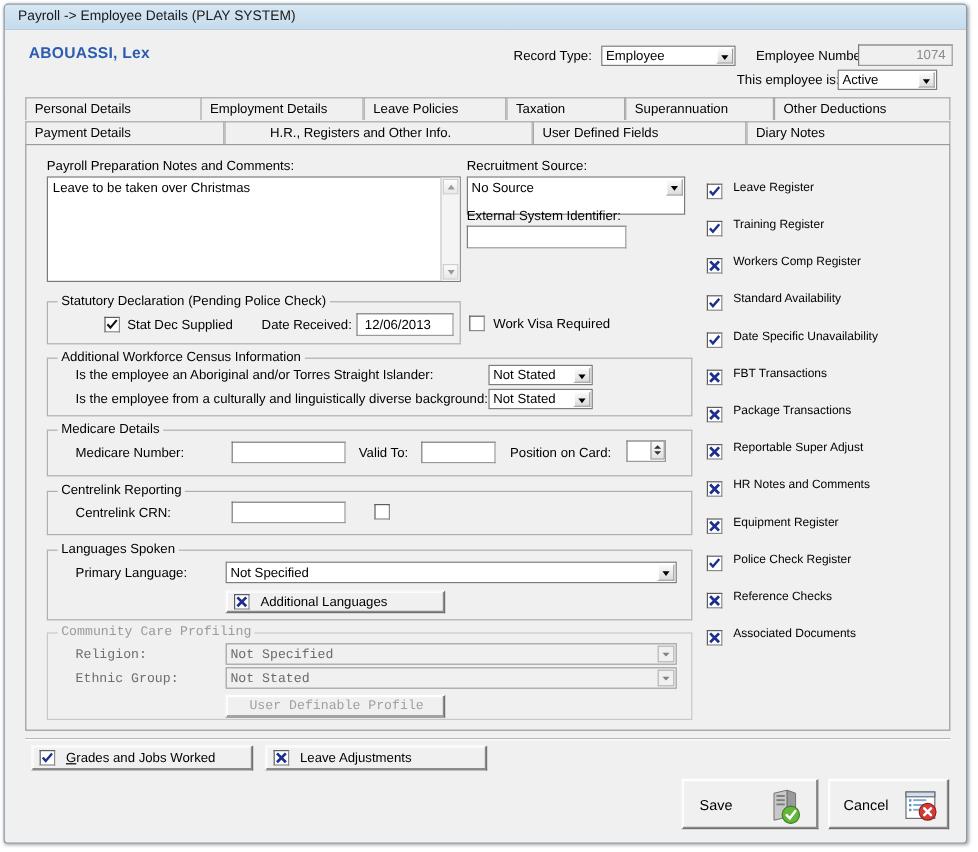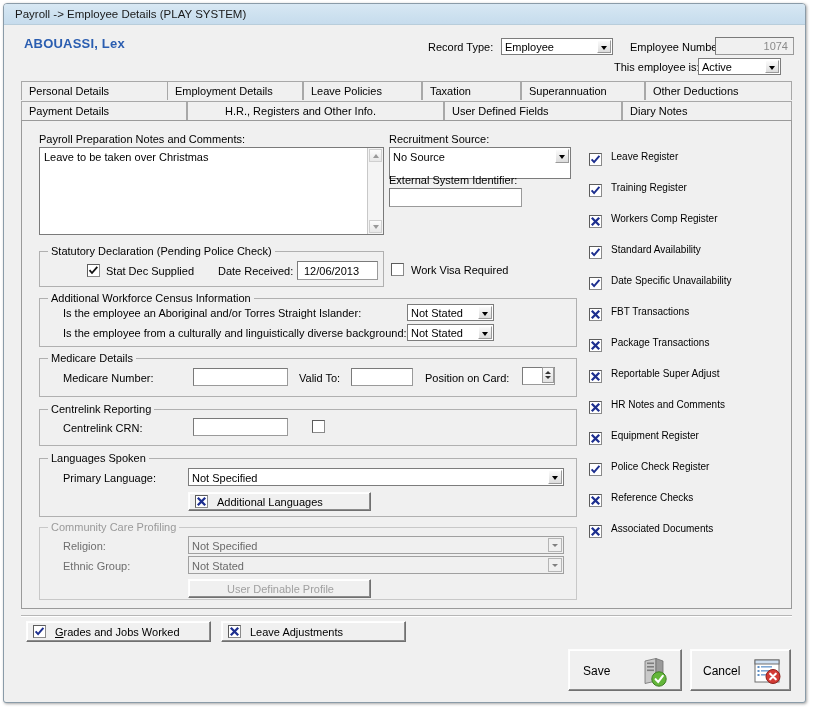--- a/index.html
+++ b/index.html
@@ -85,21 +85,21 @@
   .groupbox{
     position:absolute;
     border:1px solid #b0b0b0;
     box-sizing:border-box;
   }
   .groupbox > .gtitle{
     position:absolute;left:8px;top:-7px;
     background:#f0f0f0;padding:0 3px;
     font-size:11px;color:#000;white-space:nowrap;
   }
-  .groupbox.dis{border-color:#c8c8c8;}
+  .groupbox.dis{border-color:#c8c8c8;font-family:Liberation Mono, monospace;}
   .groupbox.dis > .gtitle{color:#9a9a9a;}
 
   .cbox{
     position:absolute;width:13px;height:13px;
     background:#fff;border:1px solid #8a8a8a;
     border-top-color:#5c5c5c;border-left-color:#5c5c5c;
     box-sizing:border-box;
   }
   .cbox.plain{background:#fff;}
   .cbox svg{position:absolute;left:0;top:0;}

